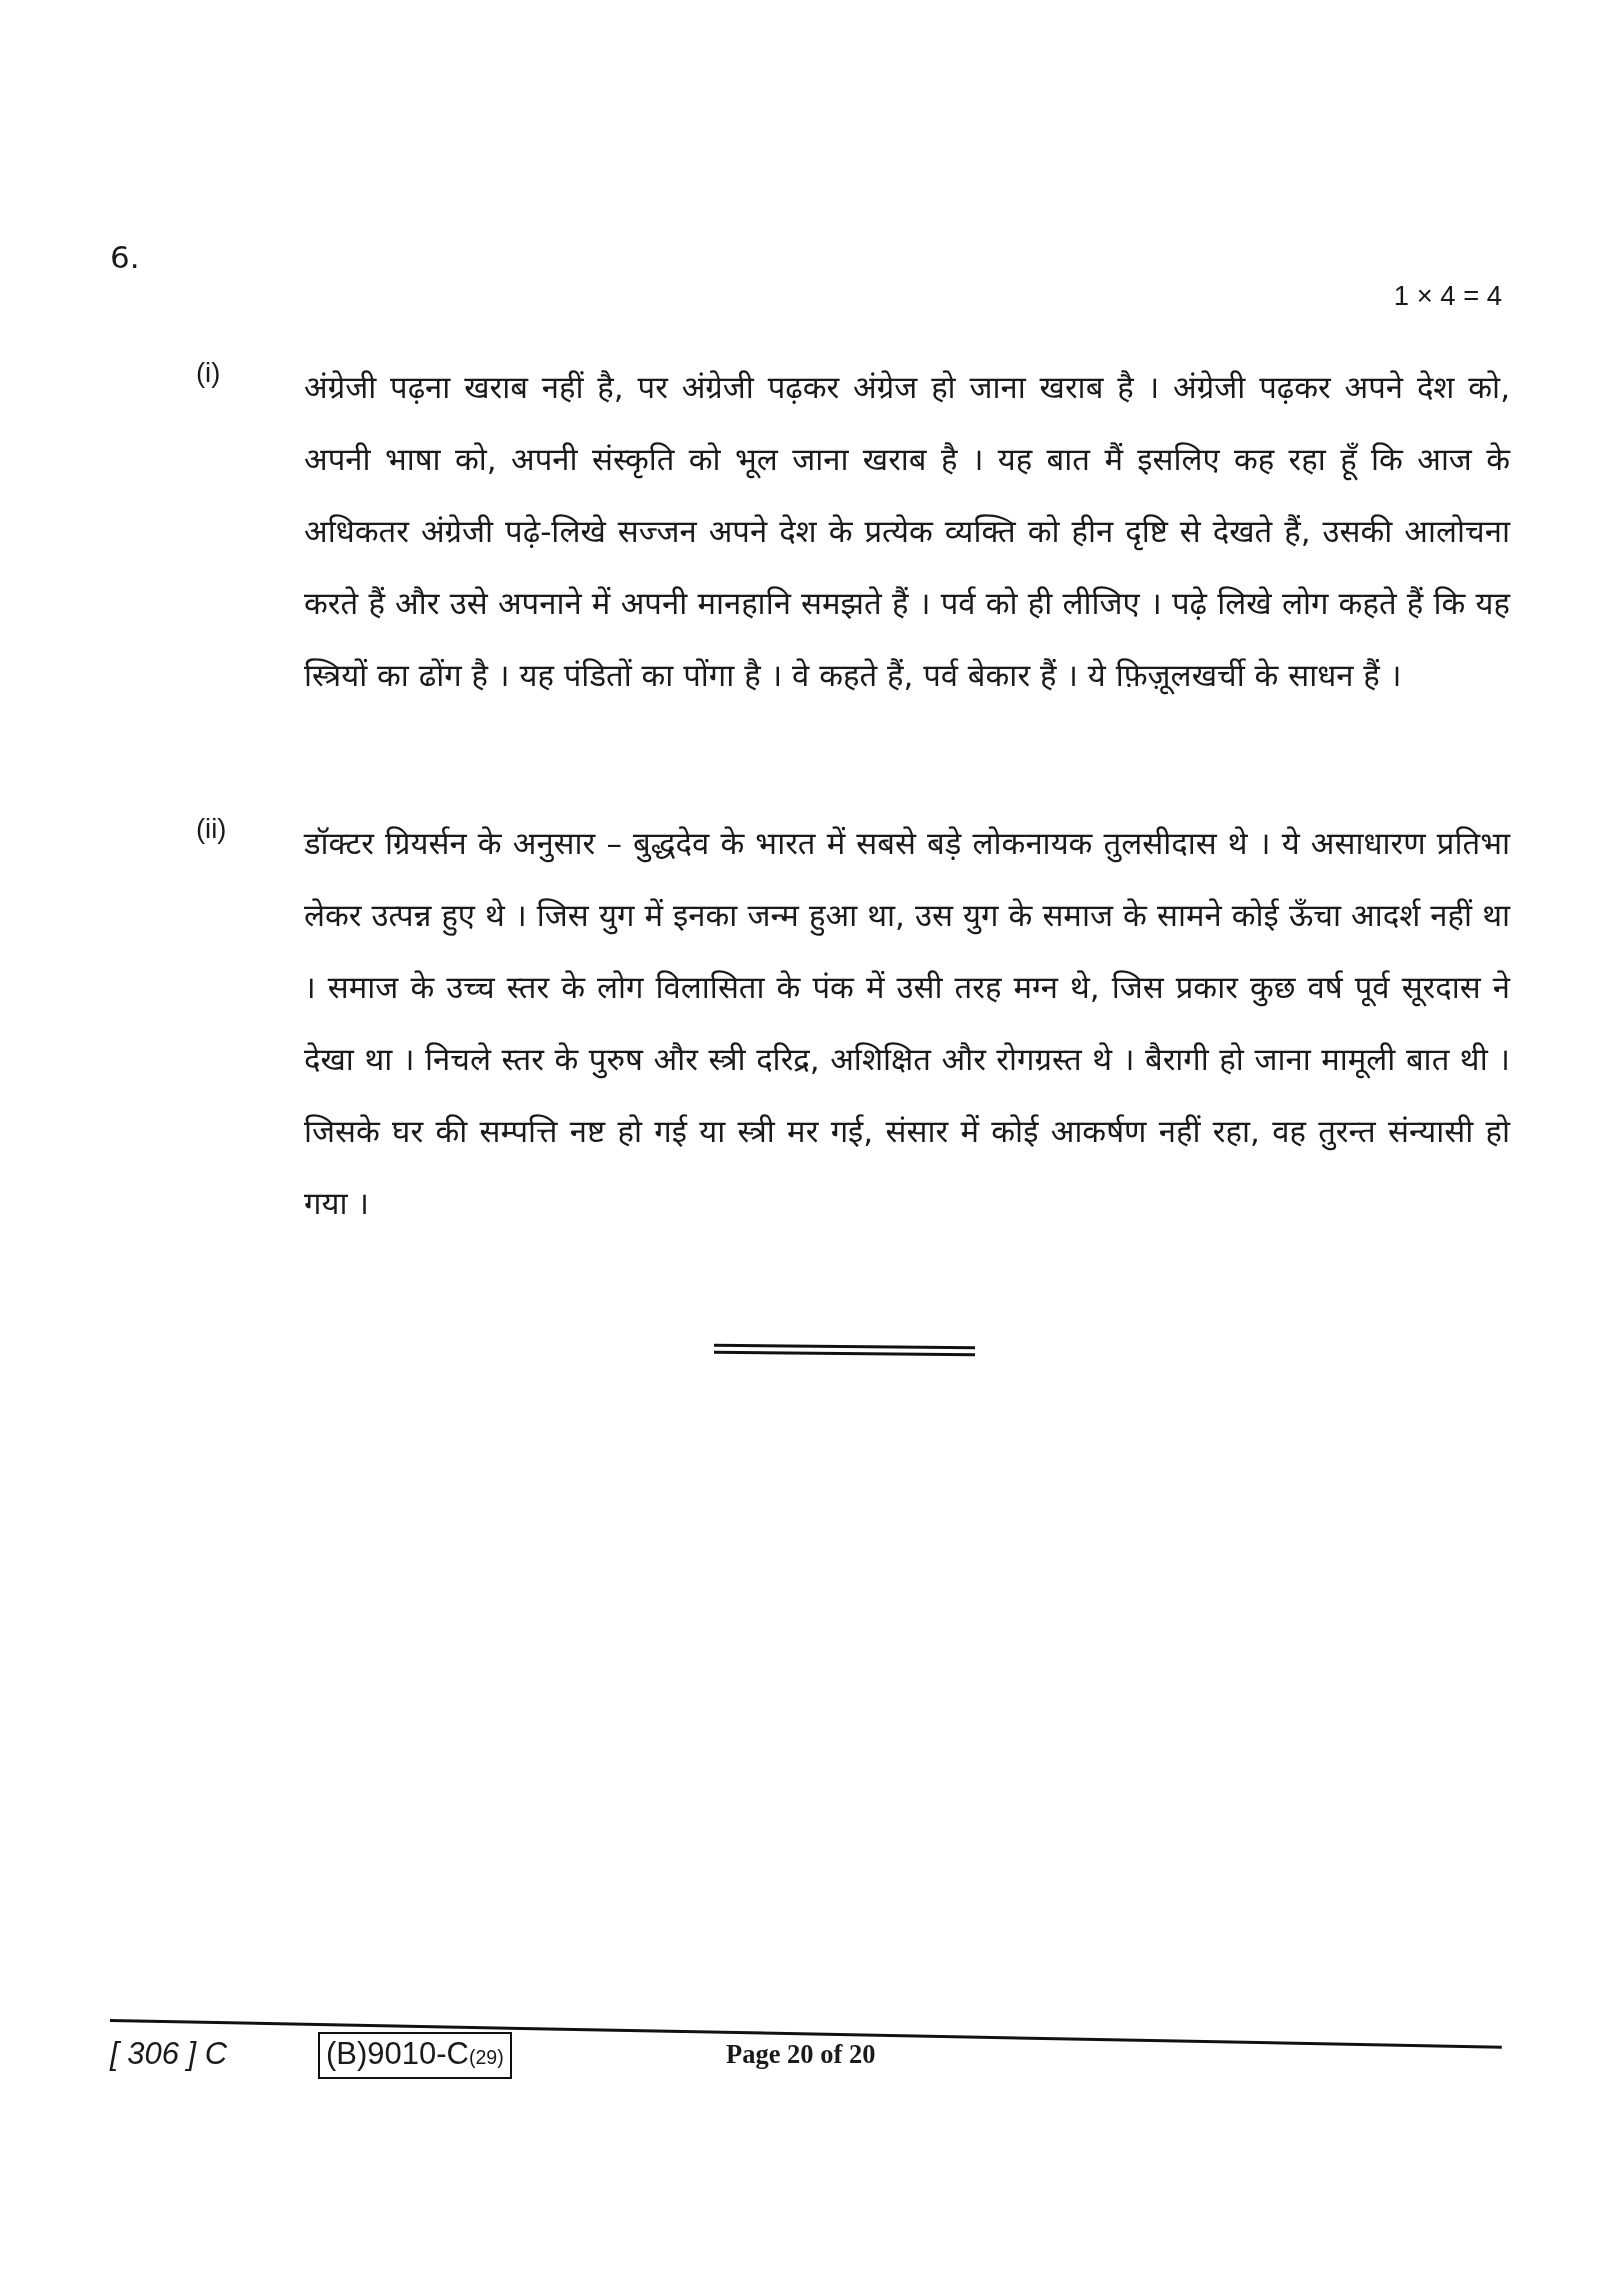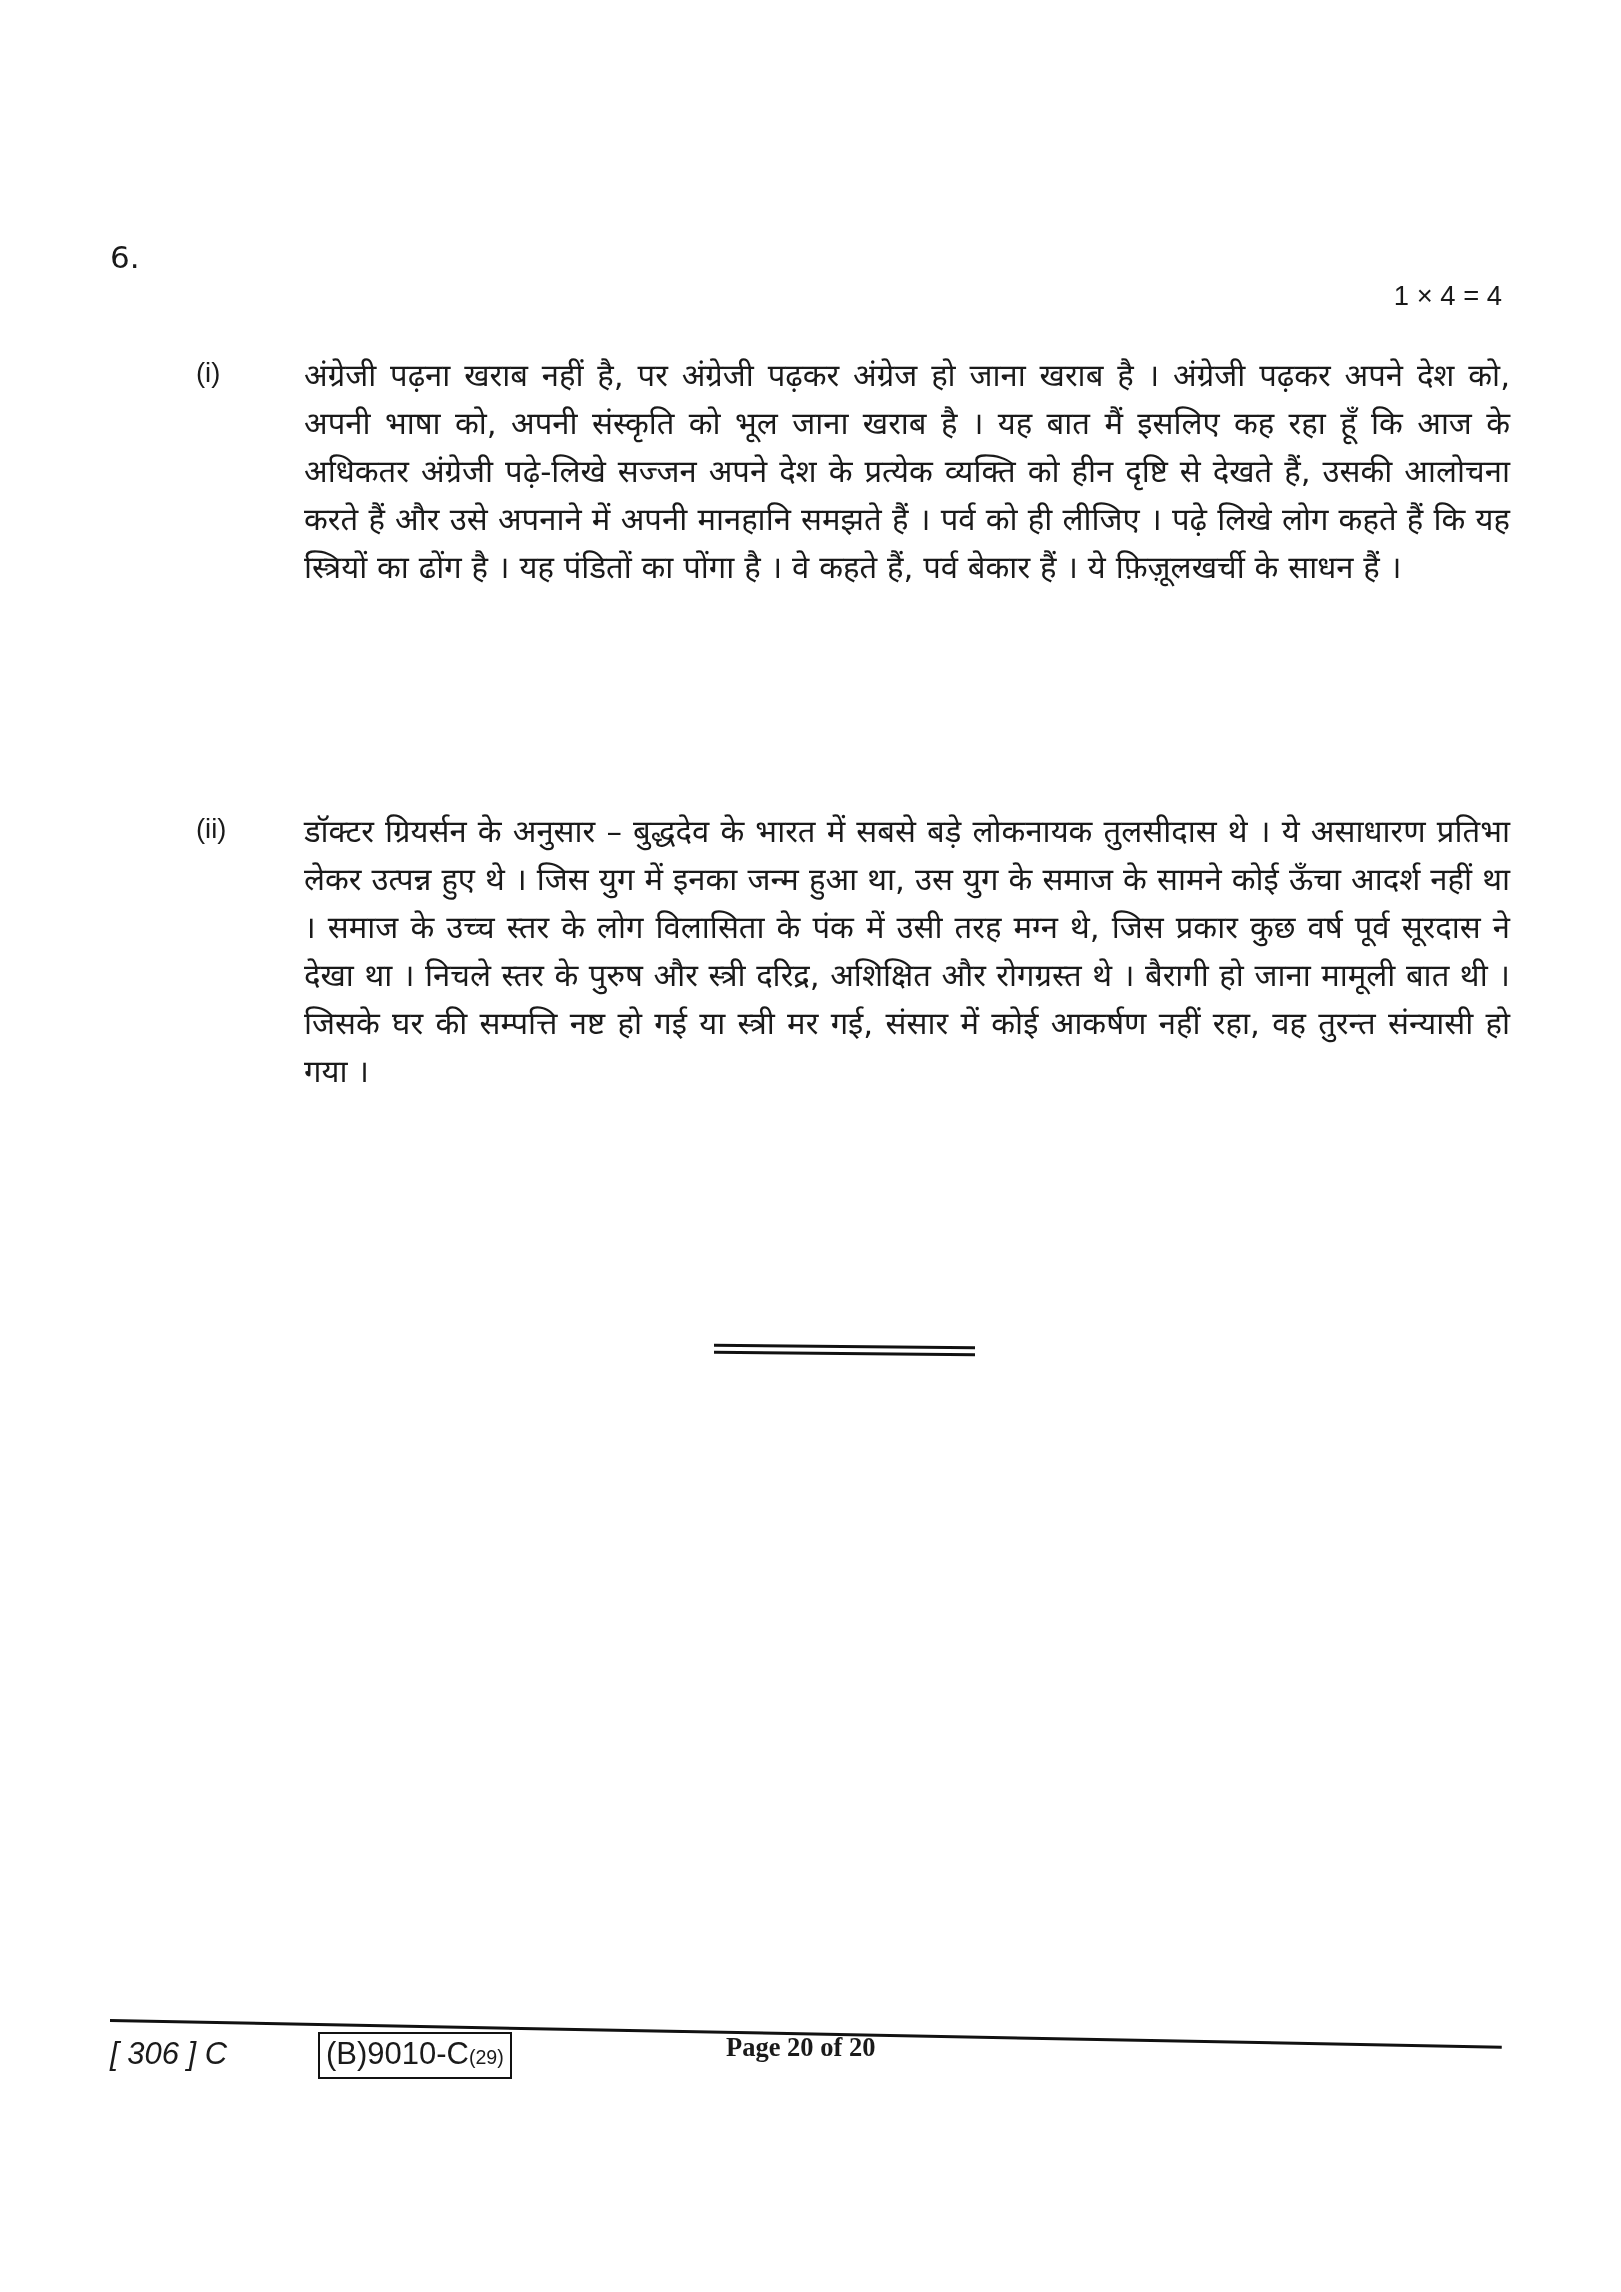--- a/index.html
+++ b/index.html
@@ -12,36 +12,36 @@
   .q-row { position: absolute; left: 110px; top: 233px; width: 1392px; height: 59px; }
   .q-num { position: absolute; left: 0; top: 5.9px; font-size: 31px; }
   .q-text { position: absolute; left: 78px; top: 3.9px; font-size: 32px; letter-spacing: 0.2px; }
   .q-text b { font-weight: bold; }
   .q-marks { position: absolute; right: 0; top: 47px; font-size: 27.4px; font-family: "Liberation Sans", sans-serif; margin-left: 40px; }
 
   .item { position: absolute; left: 196px; width: 1313px; }
   .item-label { position: absolute; left: 0; top: 5.9px; font-size: 27.4px; font-family: "Liberation Sans", sans-serif; }
   .item-body {
     position: absolute; left: 108px; top: 0; width: 1206px;
-    font-size: 31px; line-height: 48px; text-align: justify; text-align-last: left;
+    font-size: 31px; line-height: 72px; text-align: justify; text-align-last: left;
   }
   #item1 { top: 351px; height: 451px; }
   #item2 { top: 791px; height: 470px; margin-top: 16px; }
 
   .divider { position: absolute; left: 714px; top: 1345px; width: 261px; height: 9.8px; }
   .divider .l1, .divider .l2 { position: absolute; left: 0; width: 100%; height: 2.9px; background: #111; transform: rotate(0.6deg); }
   .divider .l1 { top: 0; }
   .divider .l2 { top: 6.9px; }
 
   .footer-rule { position: absolute; left: 110px; top: 2019px; width: 1392px; height: 2.9px; background: #111; transform-origin: left center; transform: rotate(1.1deg); }
   .footer { position: absolute; left: 110px; top: 2032px; width: 1392px; height: 59px; font-family: "Liberation Sans", sans-serif; }
   .f-code { position: absolute; left: 0; top: 3.9px; font-size: 31px; font-style: italic; }
   .f-paper { position: absolute; left: 208px; top: 0; font-size: 31px; border: 2.9px solid #111; padding: 0 5.9px; line-height: 39px; }
   .f-paper small { font-size: 19.6px; }
-  .f-page { position: absolute; left: 616px; top: 0; font-size: 26.5px; font-weight: bold; font-family: "Liberation Serif", serif; }
+  .f-page { position: absolute; left: 616px; top: 7px; font-size: 26.5px; font-weight: bold; font-family: "Liberation Serif", serif; }
 </style>
 </head>
 <body>
 
 <div class="page">
 
   <div class="q-row">
     <span class="q-num">6.</span>
     <span class="q-marks">1 × 4 = 4</span>
   </div>

